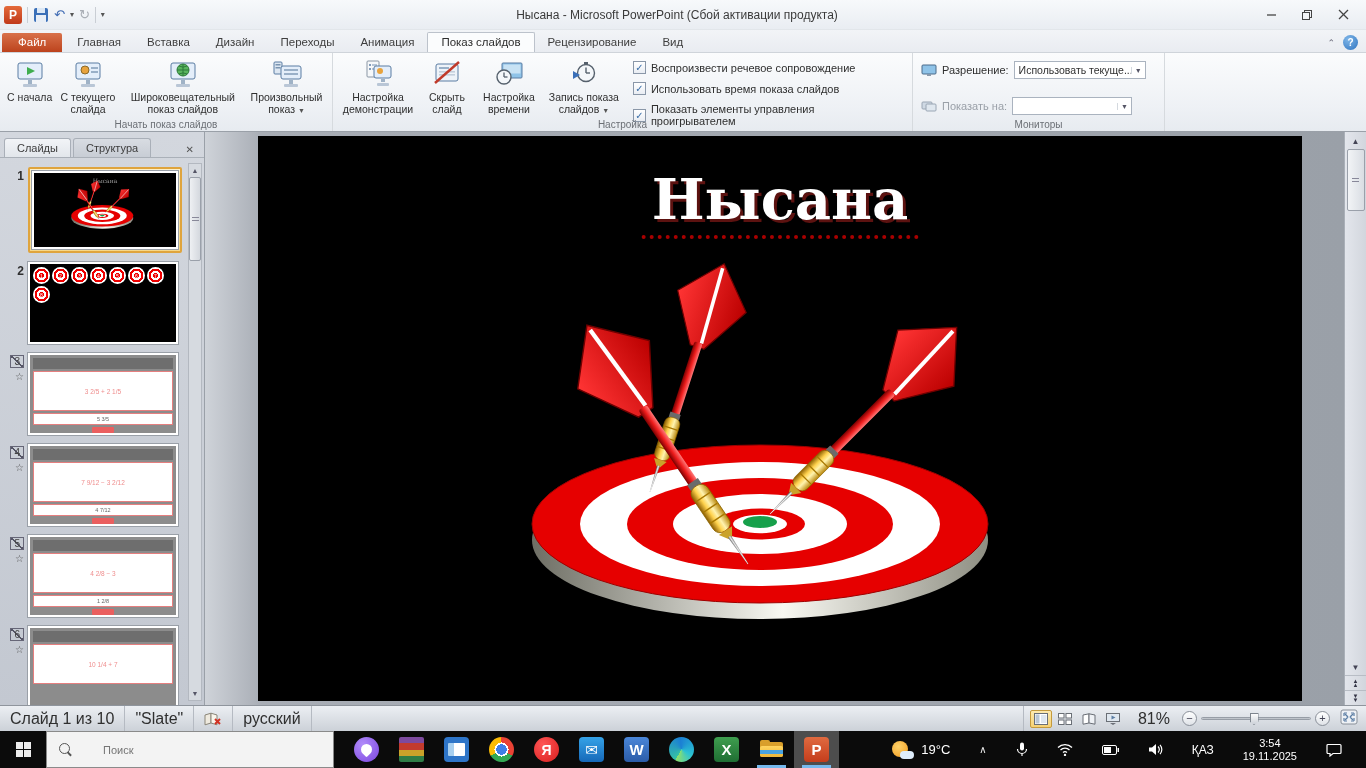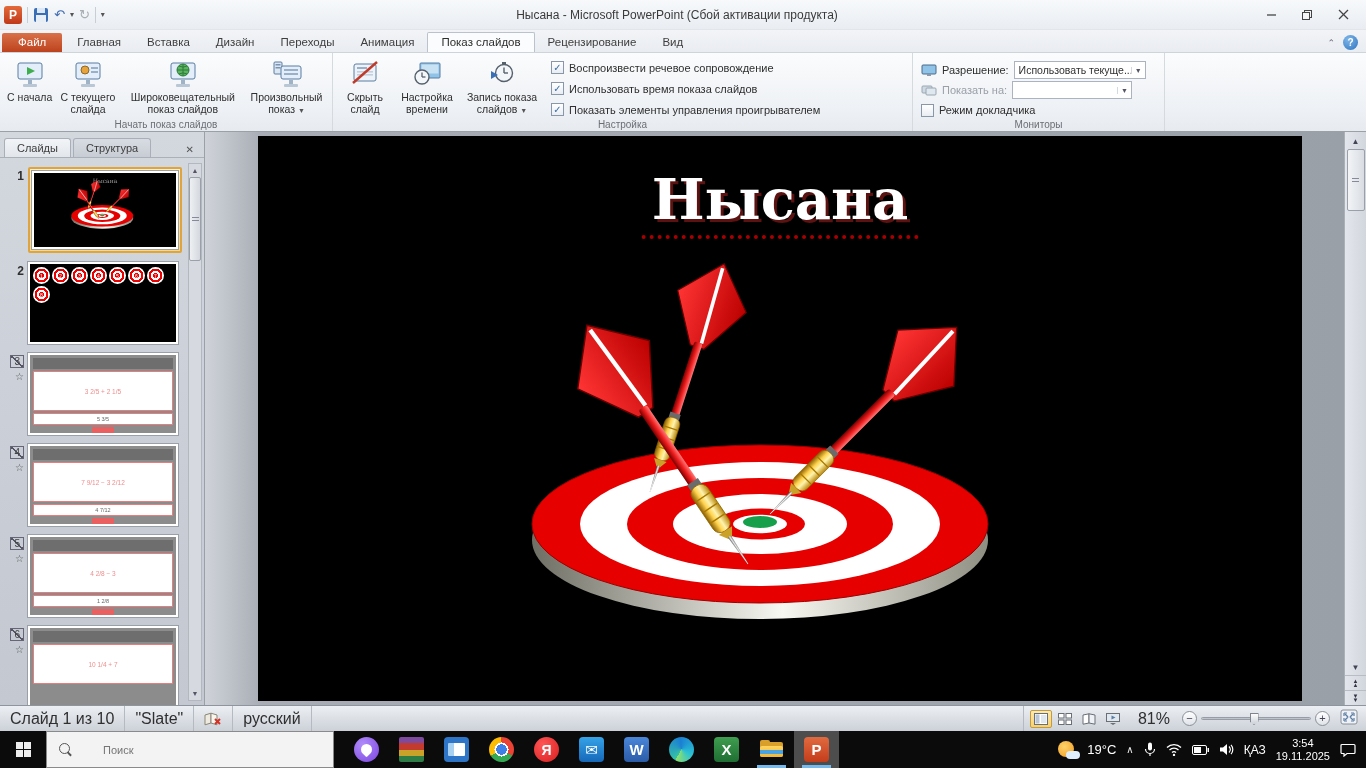--- a/index.html
+++ b/index.html
@@ -37,21 +37,21 @@
   .rg-label { position:absolute; left:0; right:0; bottom:1px; text-align:center; font-size:10px; color:#6b6f75; }
   .bigbtn { display:flex; flex-direction:column; align-items:center; justify-content:flex-start; padding:2px 3px; border-radius:3px; text-align:center; }
   .bigbtn .ic { height:34px; display:flex; align-items:center; }
   .bigbtn .lb { font-size:10.5px; line-height:1.15; color:#2f2f2f; }
   .dd { font-size:7px; color:#555; }
   .cb-col { display:flex; flex-direction:column; gap:8px; padding:6px 6px 0 8px; }
   .cb-row { display:flex; align-items:center; gap:5px; }
   .cbox { width:13px; height:13px; border:1px solid #8a97a8; background:linear-gradient(#fff,#e9edf3); font-size:10px; color:#3a6ea8; display:flex; align-items:center; justify-content:center; }
   .cbox.on::before { content:"✓"; font-weight:bold; }
   .cb-lab { font-size:11px; color:#2f2f2f; }
-  .mon-grid { display:flex; flex-direction:column; gap:2px; padding:6px 4px 0 4px; }
+  .mon-grid { display:flex; flex-direction:column; gap:18px; padding:6px 4px 0 4px; }
   .mon-row { display:flex; align-items:center; gap:5px; height:18px; }
   .mon-row.dim .mon-lab { color:#9aa0a8; }
   .mon-lab { font-size:11px; color:#2f2f2f; }
   .combo { width:132px; height:18px; background:#fff; border:1px solid #aab3bf; display:flex; align-items:center; }
   .combo .val { flex:1; padding:0 4px; font-size:10.5px; color:#2f2f2f; white-space:nowrap; overflow:hidden; }
   .combo .arrow { width:14px; text-align:center; font-size:7px; color:#556; border-left:1px solid #d4d9df; }
   .mon-ic { width:16px; height:13px; }
 
   
   .editor { position:relative; height:573px; background:#b9bec6; }
@@ -139,21 +139,21 @@
   .i-mail { background:linear-gradient(#35a3e8,#1668b8); font-size:15px; }
   .i-word { background:linear-gradient(#4a86d8,#2b5ca8); }
   .i-edge { border-radius:50%; background:conic-gradient(from 210deg,#35c1a5,#1b7fd4 40%,#2bc3d2 75%,#8fe06a); }
   .i-excel { background:linear-gradient(#3f9e4f,#1f6e33); }
   .i-folder { position:relative; width:25px; height:25px; }
   .i-folder .back { position:absolute; left:1px; top:5px; width:23px; height:15px; background:#d99f2b; border-radius:2px; }
   .i-folder .tab { position:absolute; left:1px; top:3px; width:10px; height:5px; background:#d99f2b; border-radius:2px 2px 0 0; }
   .i-folder .front { position:absolute; left:1px; top:9px; width:23px; height:11px; background:linear-gradient(#ffd45e,#f0b73a); border-radius:2px; }
   .i-folder .band { position:absolute; left:1px; top:13px; width:23px; height:4px; background:#4aa3e0; }
   .i-ppt { background:linear-gradient(#e06a40,#c43d1b); }
-  .tray { margin-left:auto; display:flex; align-items:center; gap:10px; padding-right:10px; color:#fff; }
+  .tray { margin-left:auto; display:flex; align-items:center; gap:29px; padding-right:24px; color:#fff; }
   .weather { display:flex; align-items:center; gap:7px; font-size:13px; }
   .wicon { position:relative; width:22px; height:22px; }
   .wicon .sun { position:absolute; left:0; top:2px; width:16px; height:16px; border-radius:50%; background:radial-gradient(circle at 40% 35%,#ffd36b,#f29b1d); }
   .wicon .cloud { position:absolute; right:0; bottom:2px; width:14px; height:8px; border-radius:8px; background:#dfeefc; }
   .caret-up { font-size:10px; color:#eee; }
   .lang { font-size:12px; }
   .clock { text-align:center; font-size:11px; line-height:13px; }
   .traysvg { display:block; }
 
   .hiddefs { position:absolute; width:0; height:0; }
@@ -319,20 +319,36 @@
             <rect x="18" y="22" width="4" height="4" fill="#9fb2c6"></rect>
             <rect x="13" y="26" width="14" height="3" rx="1" fill="#b9c6d6"></rect>
           </svg>
         </span>
       <span class="lb"><span>Произвольный показ</span> <span class="dd gl" data-glyph="▼"></span></span>
     </div>
     <span class="rg-label">Начать показ слайдов</span>
   </div>
 
   <div class="rgroup" style="width:580px">
+    <div class="bigbtn" style="width:82px">
+      <span class="ic">
+        <svg width="32" height="32" viewBox="0 0 32 32">
+            <rect x="5" y="3" width="12" height="16" rx="1" fill="#f6f8fa" stroke="#8a96a4"></rect>
+            <circle cx="8" cy="7" r="1" fill="#5b7da3"></circle>
+            <rect x="10" y="6.3" width="5" height="1.4" fill="#9ab0c8"></rect>
+            <circle cx="8" cy="11" r="1" fill="#5b7da3"></circle>
+            <rect x="10" y="10.3" width="5" height="1.4" fill="#9ab0c8"></rect>
+            <rect x="12" y="8" width="17" height="12" rx="2" fill="#e4eefa" stroke="#5b7da3"></rect>
+            <circle cx="18" cy="13" r="3" fill="#e8a33d"></circle>
+            <rect x="19" y="21" width="4" height="3" fill="#9fb2c6"></rect>
+            <rect x="15" y="25" width="12" height="3" rx="1" fill="#b9c6d6"></rect>
+          </svg>
+        </span>
+      <span class="lb">Настройка демонстрации</span>
+    </div>
     <div class="bigbtn" style="width:56px">
       <span class="ic">
         <svg width="32" height="32" viewBox="0 0 32 32">
             <rect x="5" y="6" width="22" height="17" rx="2" fill="#eef3f9" stroke="#5b7da3"></rect>
             <rect x="8" y="9" width="10" height="2" fill="#9ab0c8"></rect>
             <rect x="8" y="13" width="16" height="1.6" fill="#c3cfdc"></rect>
             <rect x="8" y="16" width="16" height="1.6" fill="#c3cfdc"></rect>
             <line x1="4" y1="25" x2="28" y2="4" stroke="#c03a2a" stroke-width="2.4"></line>
           </svg>
         </span>

